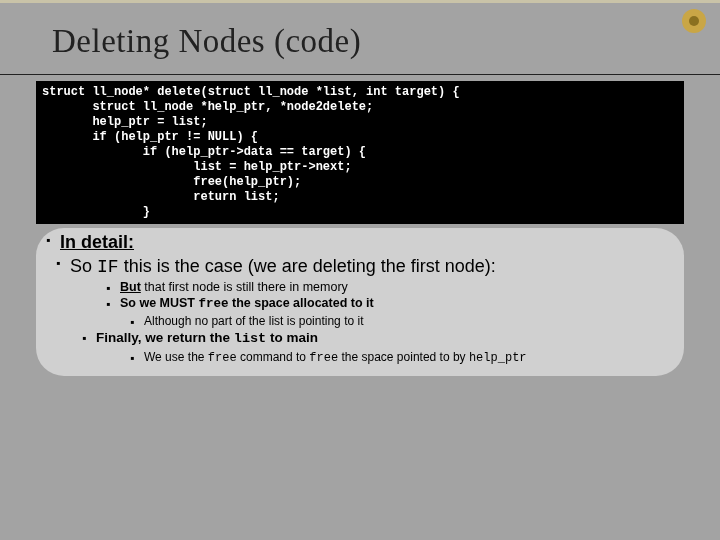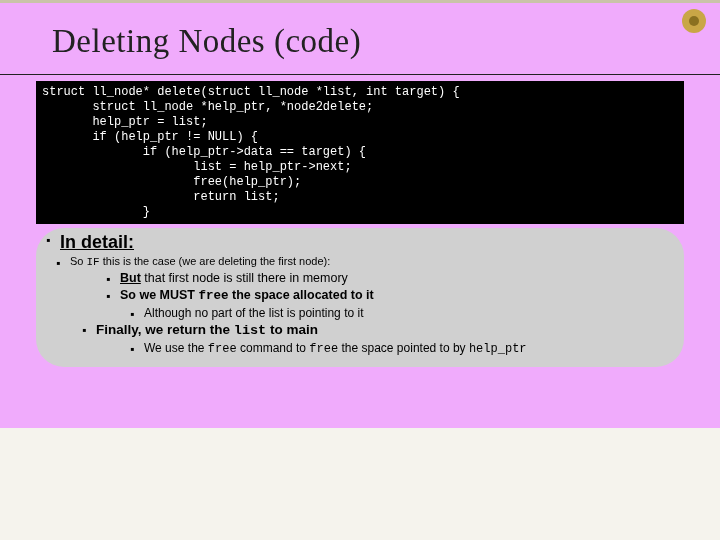--- a/index.html
+++ b/index.html
@@ -6,22 +6,22 @@
   body {
     width: 720px;
     height: 540px;
     background: #f5f3ed;
     font-family: "Times New Roman", serif;
     position: relative;
     overflow: hidden;
   }
   .slide {
     width: 720px;
-    height: 428px;
-    background: #f0abfc;
+    height: 540px;
+    background: #a3a3a3;
     border-top: 3px solid #c9c3a8;
     position: relative;
   }
   .corner-logo {
     position: absolute;
     top: 6px;
     right: 14px;
     width: 24px;
     height: 24px;
     background: #c9a646;
@@ -45,42 +45,42 @@
     border-bottom: 1px solid #222;
     margin: 0 0 0 0;
     letter-spacing: 0.5px;
   }
   .code-block {
     margin: 6px 36px 0 36px;
     background: #000;
     color: #fff;
     font-family: "Courier New", monospace;
     font-size: 12px;
-    font-weight: normal;
+    font-weight: bold;
     padding: 4px 6px;
     white-space: pre;
     line-height: 1.25;
   }
   .notes {
     margin: 4px 36px 0 36px;
     background: #d0d0d0;
     padding: 4px 8px 10px 8px;
     font-family: Arial, sans-serif;
     color: #000;
     border-radius: 28px;
   }
   .notes .h1 {
     font-size: 18px;
     font-weight: bold;
     text-decoration: underline;
     margin: 0 0 2px 2px;
   }
   .notes .bul { position: relative; padding-left: 14px; }
   .notes .bul::before { content: "\25AA"; position: absolute; left: 0; top: 1px; font-size: 12px; }
-  .notes .lvl1 { margin-left: 12px; font-size: 11px; line-height: 1.25; }
+  .notes .lvl1 { margin-left: 12px; font-size: 18px; line-height: 1.25; }
   .notes .lvl2 { margin-left: 38px; font-size: 13.5px; font-weight: bold; line-height: 1.35; }
   .notes .lvl3 { margin-left: 62px; font-size: 12.5px; font-weight: normal; line-height: 1.35; }
   .notes .lvl4 { margin-left: 86px; font-size: 12px; font-weight: normal; line-height: 1.35; }
   .mono { font-family: "Courier New", monospace; }
   .under { text-decoration: underline; }
   .footer {
     position: absolute;
     bottom: 0;
     left: 0;
     right: 0;

